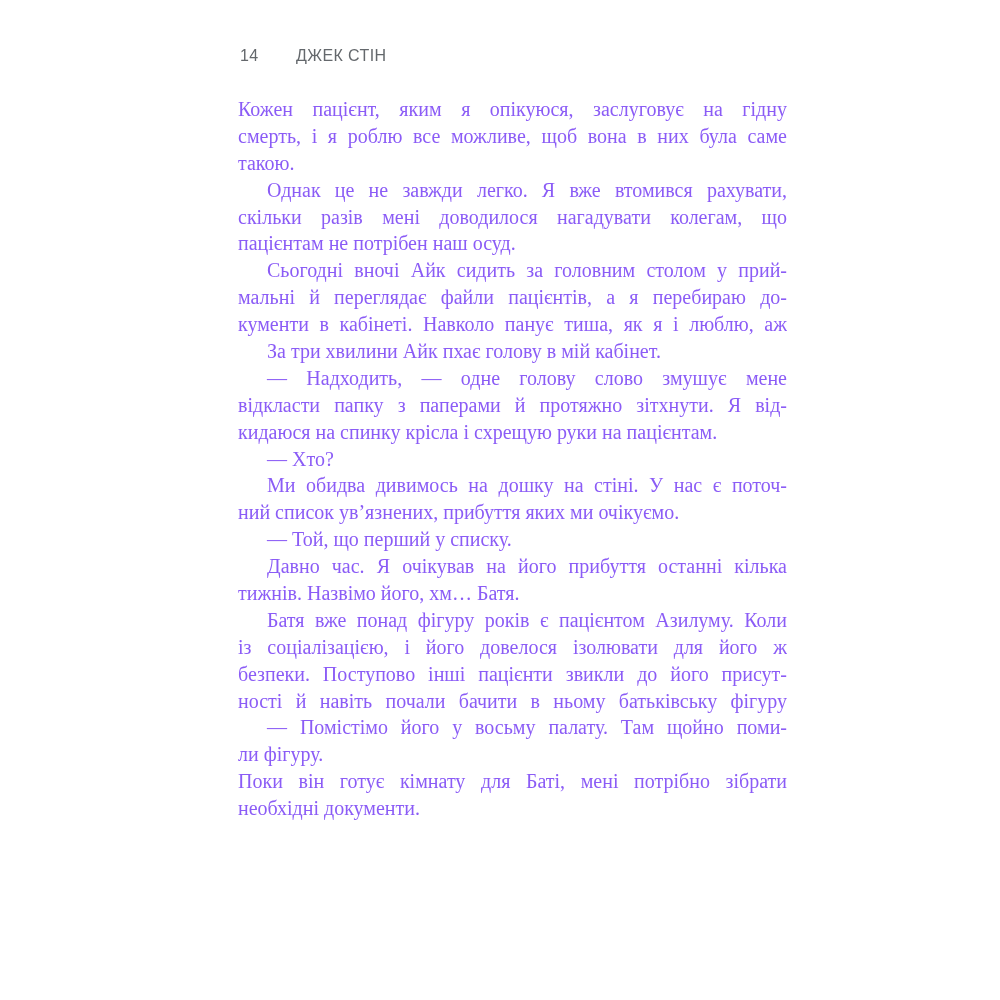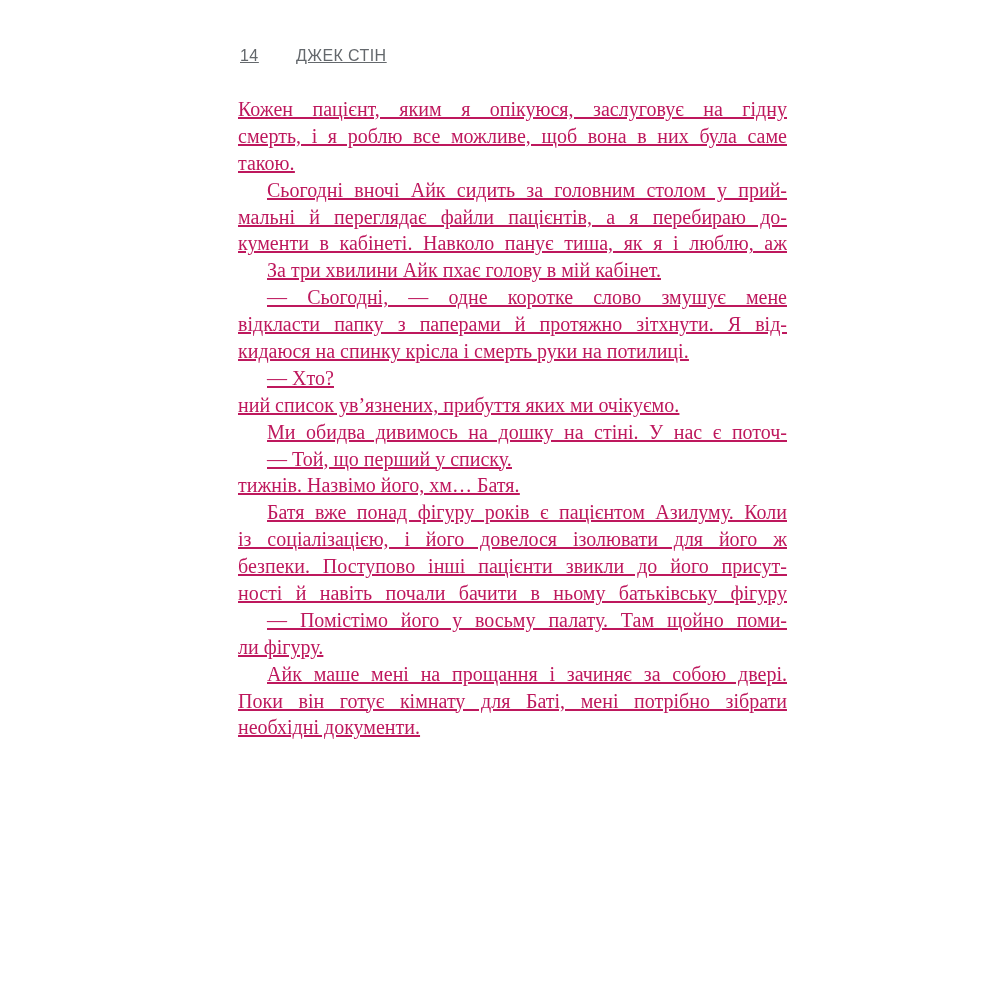--- a/index.html
+++ b/index.html
@@ -1,15 +1,15 @@
 <!DOCTYPE html>
 <html><head>
 <meta charset="utf-8">
 <style>
-  * { margin: 0; padding: 0; box-sizing: border-box; text-decoration: underline; }
+  * { margin: 0; padding: 0; box-sizing: border-box; }
   html, body { width: 1000px; height: 1000px; }
   body { background: #ffffff; font-family: "Liberation Serif", "DejaVu Serif", serif; }
 
   .page {
     position: relative;
     width: 1000px;
     height: 1000px;
     background: #ffffff;
     overflow: hidden;
   }
@@ -53,61 +53,66 @@
 </style>
 </head>
 <body>
 
 <div class="page" style="background: rgb(255, 255, 255);">
   <div class="running-header" style="color: rgb(100, 104, 108);">
     <span class="pagenum">14</span>
     <span class="runtitle">ДЖЕК СТІН</span>
   </div>
 
-  <div class="body-text" id="text-body" style="color: #be185d;">
+  <div class="body-text" id="text-body" style="color: #8b5cf6;">
       <div class="para">
         <div class="line">Кожен пацієнт, яким я опікуюся, заслуговує на гідну</div>
         <div class="line">смерть, і я роблю все можливе, щоб вона в них була саме</div>
         <div class="line final">такою.</div>
+      </div>
+      <div class="para">
+        <div class="line indent">Однак це не завжди легко. Я вже втомився рахувати,</div>
+        <div class="line">скільки разів мені доводилося нагадувати колегам, що</div>
+        <div class="line final">пацієнтам не потрібен наш осуд.</div>
       </div>
       <div class="para">
         <div class="line indent">Сьогодні вночі Айк сидить за головним столом у прий-</div>
         <div class="line">мальні й переглядає файли пацієнтів, а я перебираю до-</div>
         <div class="line">кументи в кабінеті. Навколо панує тиша, як я і люблю, аж</div>
       </div>
       <div class="para">
         <div class="line final indent">За три хвилини Айк пхає голову в мій кабінет.</div>
       </div>
       <div class="para">
-        <div class="line indent">— Сьогодні, — одне коротке слово змушує мене</div>
+        <div class="line indent">— Надходить, — одне голову слово змушує мене</div>
         <div class="line">відкласти папку з паперами й протяжно зітхнути. Я від-</div>
-        <div class="line final">кидаюся на спинку крісла і смерть руки на потилиці.</div>
+        <div class="line final">кидаюся на спинку крісла і схрещую руки на пацієнтам.</div>
       </div>
       <div class="para">
         <div class="line final indent">— Хто?</div>
       </div>
       <div class="para">
+        <div class="line indent">Ми обидва дивимось на дошку на стіні. У нас є поточ-</div>
         <div class="line final">ний список ув’язнених, прибуття яких ми очікуємо.</div>
-        <div class="line indent">Ми обидва дивимось на дошку на стіні. У нас є поточ-</div>
       </div>
       <div class="para">
         <div class="line final indent">— Той, що перший у списку.</div>
       </div>
       <div class="para">
+        <div class="line indent">Давно час. Я очікував на його прибуття останні кілька</div>
         <div class="line final">тижнів. Назвімо його, хм… Батя.</div>
       </div>
       <div class="para">
         <div class="line indent">Батя вже понад фігуру років є пацієнтом Азилуму. Коли</div>
         <div class="line">із соціалізацією, і його довелося ізолювати для його ж</div>
         <div class="line">безпеки. Поступово інші пацієнти звикли до його присут-</div>
         <div class="line">ності й навіть почали бачити в ньому батьківську фігуру</div>
       </div>
       <div class="para">
         <div class="line indent">— Помістімо його у восьму палату. Там щойно поми-</div>
         <div class="line final">ли фігуру.</div>
       </div>
       <div class="para">
-        <div class="line indent">Айк маше мені на прощання і зачиняє за собою двері.</div>
         <div class="line">Поки він готує кімнату для Баті, мені потрібно зібрати</div>
         <div class="line final">необхідні документи.</div>
       </div>
     </div>
 </div>
 
 </body></html>

